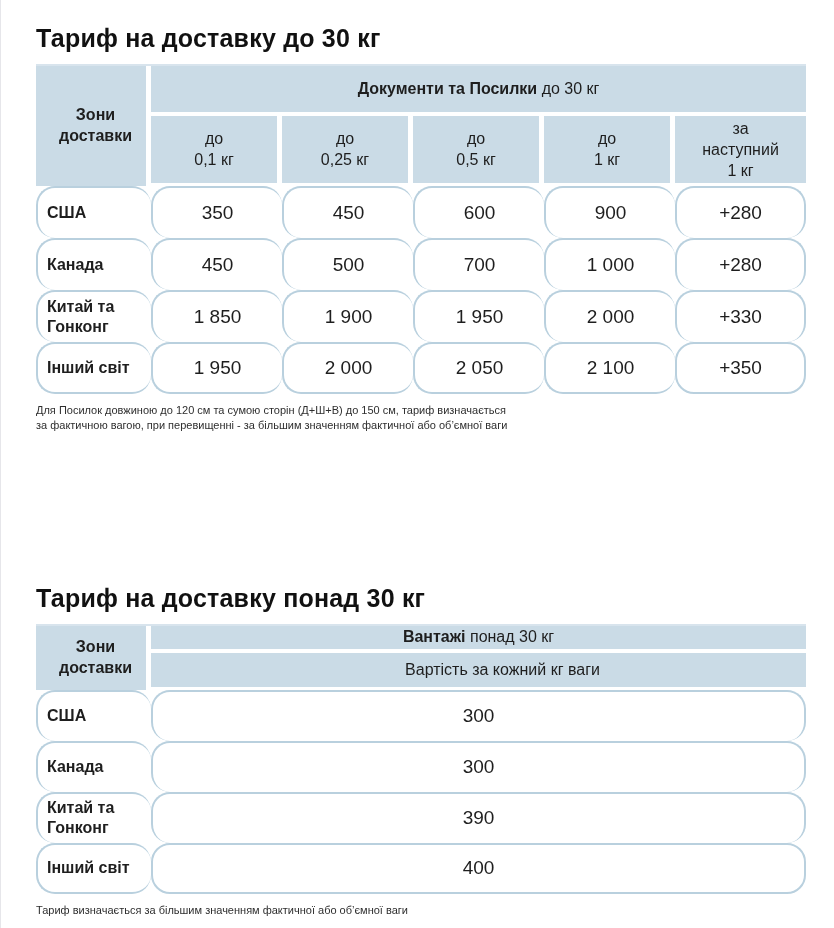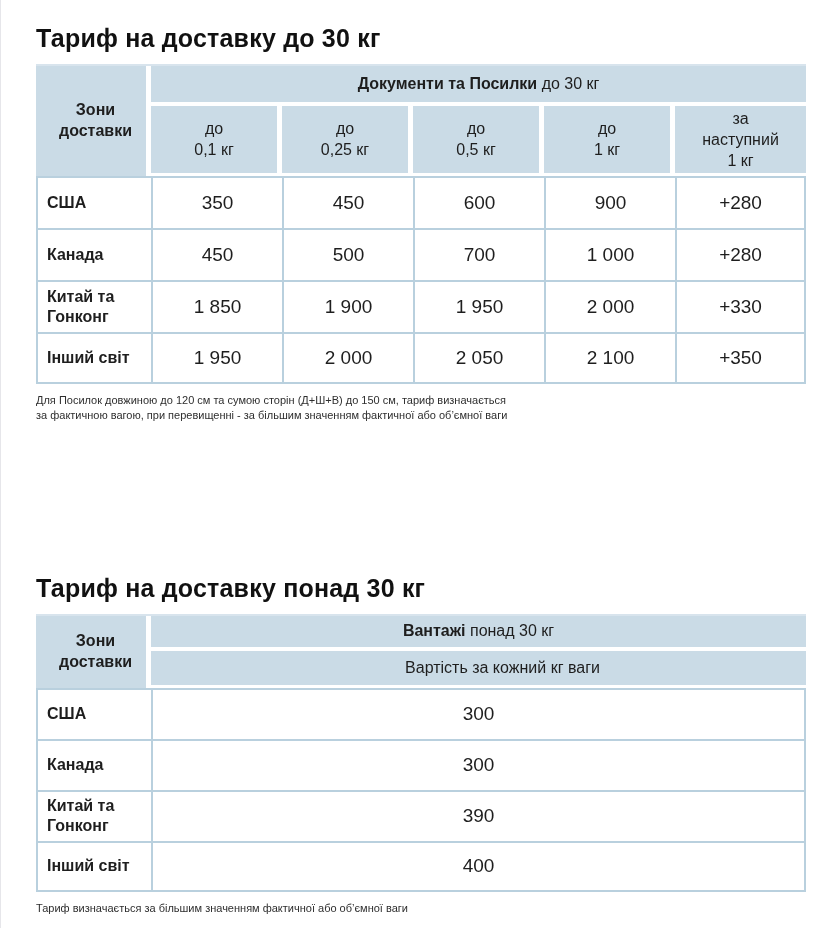--- a/index.html
+++ b/index.html
@@ -28,38 +28,38 @@
     width:770px;margin-top:11px;border-top:2px solid #d8e4ed;
   }
   th{font-weight:normal;}
   
   th.zones{
     background:var(--hdr);text-align:center;padding-left:9px;
     font-weight:bold;font-size:16px;line-height:1.3;
     border-right:5px solid #ffffff;white-space:pre-line;vertical-align:middle;
   }
   th.group{
-    background:var(--hdr);font-size:16px;height:40px;
+    background:var(--hdr);font-size:16px;height:50px;
     border-bottom:4px solid #ffffff;vertical-align:middle;text-align:center;
   }
   th.group .bold{font-weight:bold;}
   th.colhead{
     background:var(--hdr);font-size:16px;height:70px;
     border-right:5px solid #ffffff;border-bottom:3px solid #ffffff;
     white-space:pre-line;line-height:1.32;vertical-align:middle;text-align:center;
   }
   th.colhead.last{border-right:0;}
   th.sub2{
     background:var(--hdr);font-size:16px;height:37px;
     border-bottom:3px solid #ffffff;vertical-align:middle;text-align:center;padding-left:48px;
   }
   
   td{
     background:#ffffff;border-left:2px solid var(--line);border-top:2px solid var(--line);
-    height:52px;vertical-align:middle;text-align:center;font-size:19px;
+    height:52px;vertical-align:middle;text-align:center;font-size:19px;border-radius:19px;
   }
   td:last-child{border-right:2px solid var(--line);text-align:center;}
   tr.last td{border-bottom:2px solid var(--line);}
   td.zone{
     text-align:left;padding-left:9px;font-weight:bold;font-size:16px;
     white-space:pre-line;line-height:1.25;
   }
   .t2 td{height:51px;}
   .footnote{
     font-size:11px;line-height:1.42;color:var(--foot);
@@ -144,21 +144,21 @@
 
   <table class="t2">
     <colgroup>
       <col style="width:115px">
         <col style="width:655px">
     </colgroup>
     <tbody>
       <tr>
         <th class="zones" rowspan="2">Зони
 доставки</th>
-        <th class="group" style="height:35px"><span class="bold">Вантажі</span><span> понад 30 кг</span></th>
+        <th class="group" style="height:27px"><span class="bold">Вантажі</span><span> понад 30 кг</span></th>
       </tr>
       <tr>
         <th class="sub2">Вартість за кожний кг ваги</th>
       </tr>
       <tr>
         <td class="zone">США</td>
         <td>300</td>
       </tr>
       <tr>
         <td class="zone">Канада</td>

